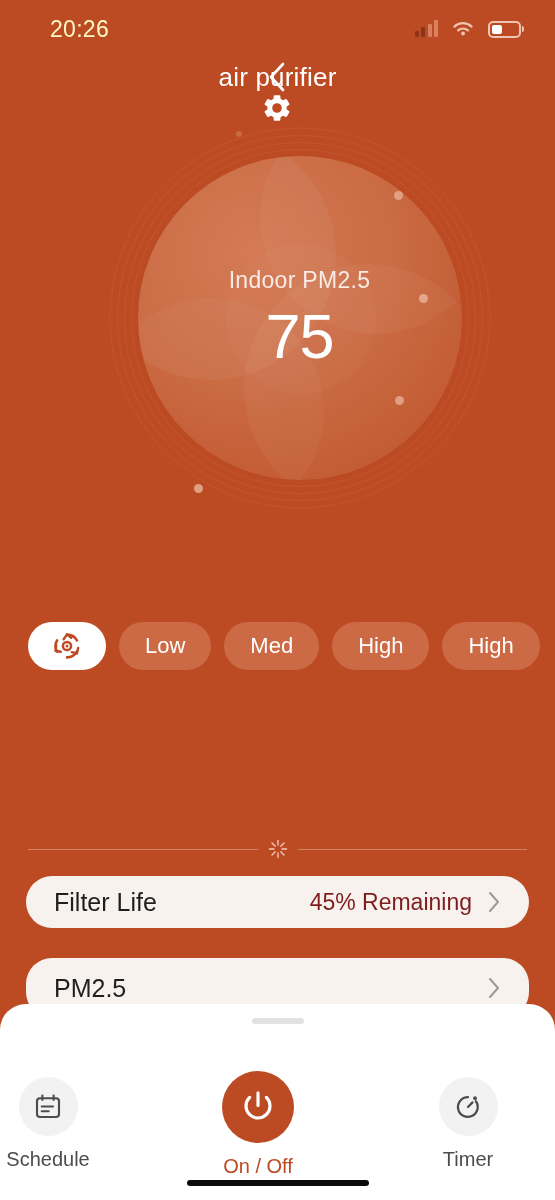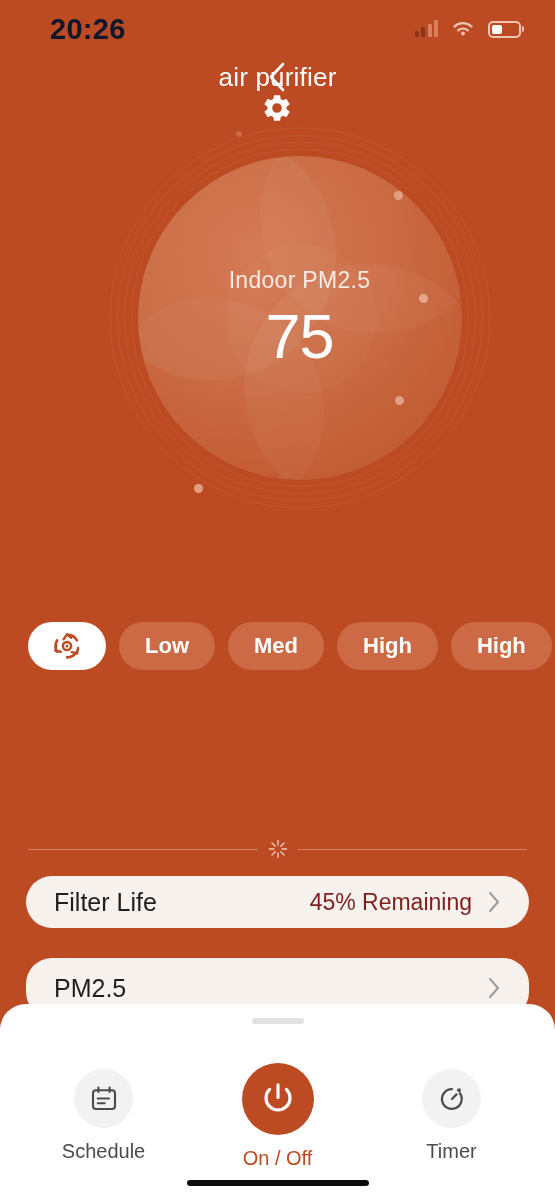--- a/index.html
+++ b/index.html
@@ -18,21 +18,21 @@
     overflow:hidden;
   }
 
   
   .status-bar {
     position:absolute; top:0; left:0; right:0; height:58px;
     display:flex; align-items:center; justify-content:space-between;
     padding:0 34px 0 50px;
   }
   .status-time {
-    color:#0f172a; font-size:29px; font-weight:700;
+    color:#fef9c3; font-size:23px; font-weight:400;
     letter-spacing:0.3px; line-height:1;
   }
   .status-icons { display:flex; align-items:center; gap:13px; }
 
   .sig { display:flex; align-items:flex-end; gap:2.5px; height:16px; }
   .sig i { display:block; width:4px; background:#8C3418; border-radius:1px; }
   .sig i:nth-child(1){ height:6px; }
   .sig i:nth-child(2){ height:10px; }
   .sig i:nth-child(3){ height:13px; background:#D9805F; }
   .sig i:nth-child(4){ height:17px; background:#D9805F; }
@@ -100,21 +100,21 @@
 
   
   .modes {
     position:absolute; top:622px; left:0; right:0;
     display:flex; align-items:center; gap:13px;
     padding:0 28px;
   }
   .pill {
     height:48px; border-radius:24px;
     display:flex; align-items:center; justify-content:center;
-    background:#CB6A44; color:#ffffff; font-size:22px; font-weight:700;
+    background:#CB6A44; color:#ffffff; font-size:22px; font-weight:400;
     padding:0 26px; cursor:pointer; flex:0 0 auto;
   }
   .pill.active { background:#FFFFFF; width:78px; padding:0; }
 
   
   .divider {
     position:absolute; top:836px; left:28px; right:28px; height:26px;
     display:flex; align-items:center; gap:0;
   }
   .div-line { flex:1; height:1px; background:rgba(255,255,255,0.30); }
@@ -138,22 +138,22 @@
     position:absolute; left:0; right:0; bottom:0; height:196px;
     background:#FFFFFF; border-radius:26px 26px 0 0;
     z-index:10;
   }
   .sheet-handle {
     position:absolute; top:14px; left:50%; transform:translateX(-50%);
     width:52px; height:6px; border-radius:3px; background:#E2E2E2;
     cursor:pointer;
   }
   .sheet-actions {
-    position:absolute; top:65px; left:0; right:0;
-    display:flex; align-items:flex-start; justify-content:center; gap:78px;
+    position:absolute; top:73px; left:0; right:0;
+    display:flex; align-items:flex-start; gap:114px;
   }
   .action { display:flex; flex-direction:column; align-items:center; cursor:pointer; width:96px; }
   .action-circle {
     width:59px; height:59px; border-radius:50%; background:#F2F2F2;
     display:flex; align-items:center; justify-content:center;
   }
   .action-circle.power { background:#BC4B24; width:72px; height:72px; }
   .action-label { margin-top:12px; color:#4C4C4C; font-size:20px; font-weight:400; }
   .action-label.accent { color:#BC4B24; }
   .action.center { margin-top:-6px; }

